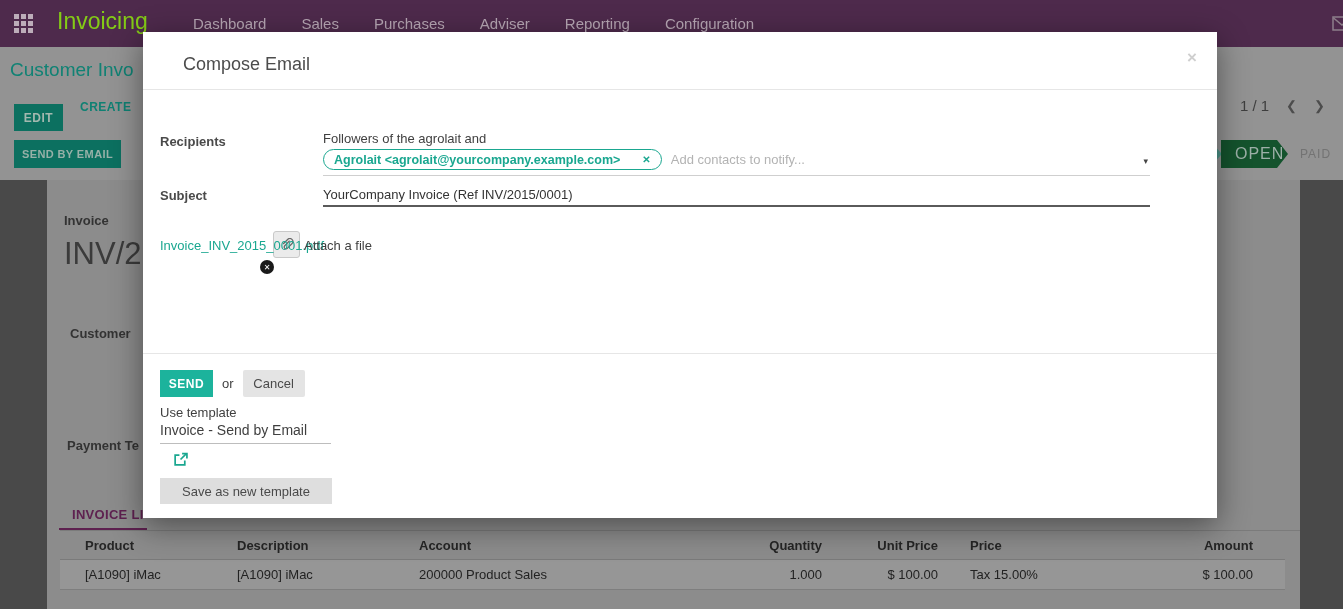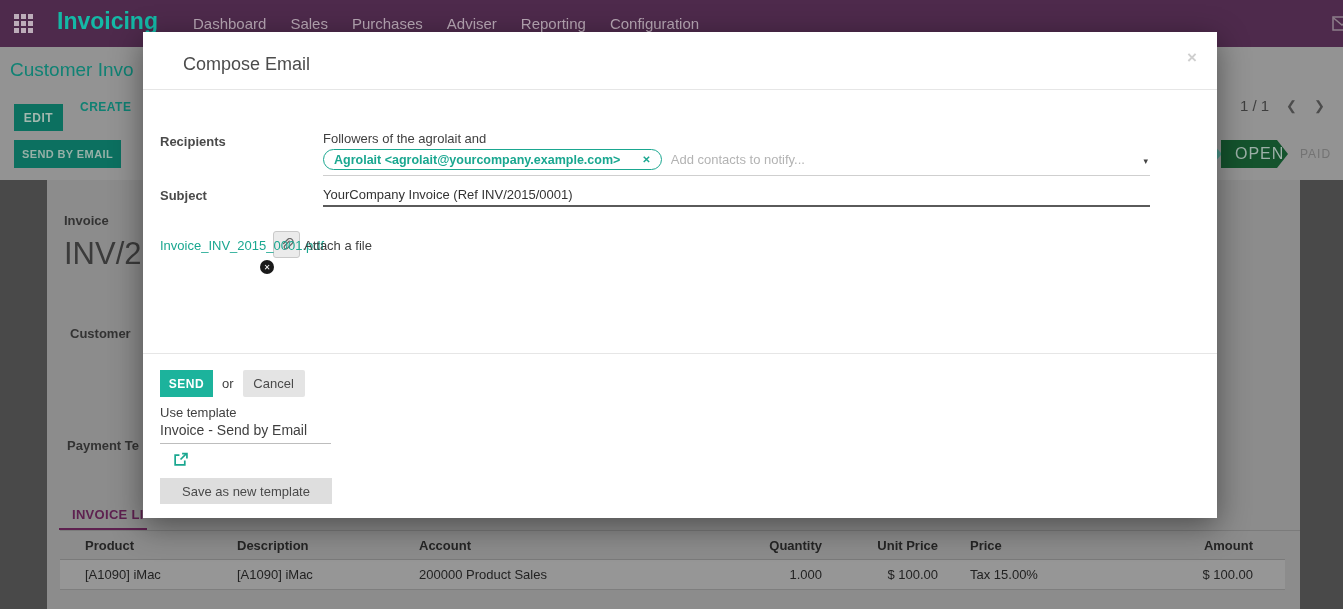--- a/index.html
+++ b/index.html
@@ -6,24 +6,24 @@
   html,body { width:1343px; height:609px; overflow:hidden; background:#8c8c8c;
               font-family:"Liberation Sans", sans-serif; }
   .abs { position:absolute; }
 
   
   .topbar { position:absolute; left:0; top:0; width:1343px; height:47px;
             background:#4e2a4c; z-index:2; }
   .apps-grid { position:absolute; left:14px; top:14px; display:grid;
                grid-template-columns:repeat(3,5px); grid-gap:2px; }
   .apps-grid i { width:5px; height:5px; background:#bcadb9; display:block; }
-  .brand { position:absolute; left:57px; top:8px; font-size:23px; font-weight:bold;
-           color:#14b8a6; }
+  .brand { position:absolute; left:57px; top:8px; font-size:23px; font-weight:normal;
+           color:#84cc16; }
   .nav-menu { position:absolute; left:193px; top:0; height:47px; display:flex;
-              align-items:center; gap:24px; }
+              align-items:center; gap:35px; }
   .nav-item { font-size:15px; color:#b7a7b4; white-space:nowrap; cursor:pointer; }
   .mail-icon { position:absolute; left:1332px; top:16px; }
 
   
   .control-panel { position:absolute; left:0; top:47px; width:1343px; height:133px;
                    background:#939393; z-index:1; }
   .breadcrumb { position:absolute; left:10px; top:12px; font-size:19px; color:#108274; }
   .btn-edit { position:absolute; left:14px; top:57px; width:49px; height:27px;
               background:#0c7060; color:#a3b8af; font-size:12px; font-weight:bold;
               display:flex; align-items:center; justify-content:center;

